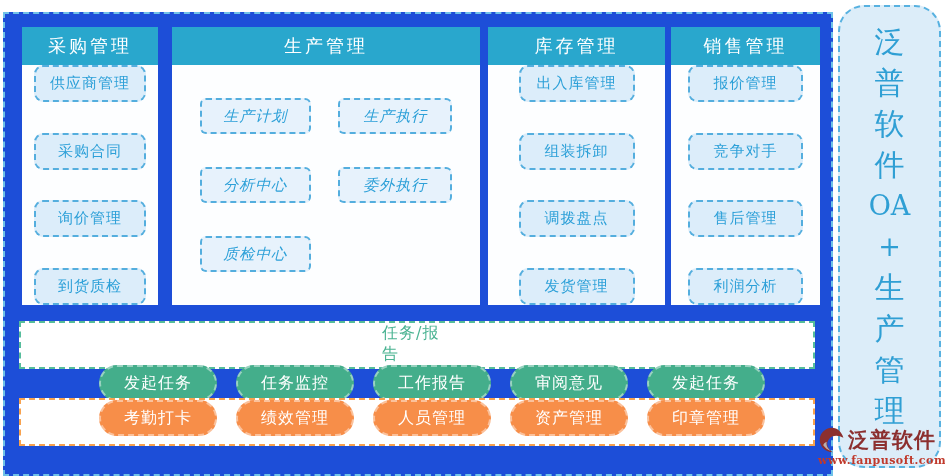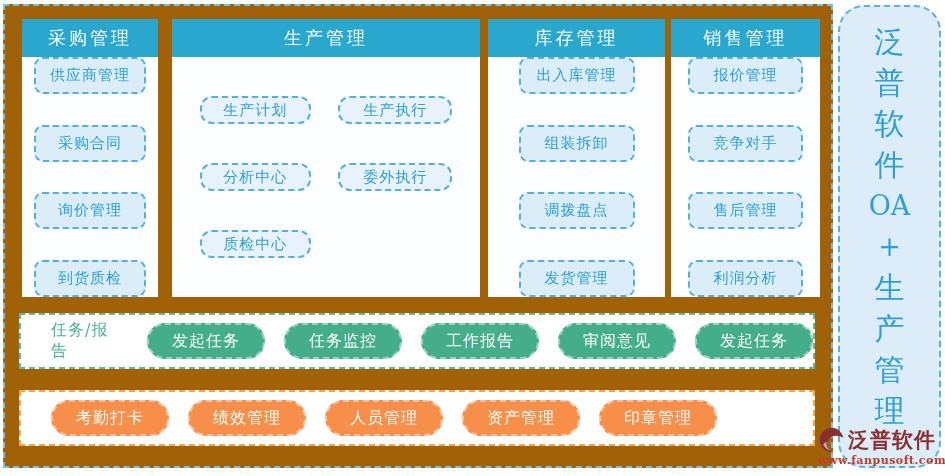--- a/index.html
+++ b/index.html
@@ -1,47 +1,47 @@
 <!DOCTYPE html>
 <html><head>
 <meta charset="utf-8">
 <style>
   * { margin:0; padding:0; box-sizing:border-box; }
   body { font-family:"DejaVu Serif","Liberation Serif",serif; background:#fff; }
   .page { position:relative; width:945px; height:476px; background:#ffffff; overflow:hidden; }
 
   
-  .main-box { position:absolute; left:3px; top:4px; width:830px; height:464px;
-    border:2px dashed #6fc2e8; background:#a16207; }
+  .main-box { position:absolute; left:3px; top:12px; width:830px; height:464px;
+    border:2px dashed #6fc2e8; background:#1d4ed8; }
 
   
   .columns { position:absolute; left:17px; top:13px; display:flex; }
   .column { background:#fdfeff; height:278px; display:flex; flex-direction:column; }
   .column:nth-child(1){ width:136px; margin-right:14px; }
   .column:nth-child(2){ width:308px; margin-right:8px; }
   .column:nth-child(3){ width:177px; margin-right:6px; }
   .column:nth-child(4){ width:149px; }
   .column-header { height:38px; background:#29a7cd; color:#ffffff; font-size:18px;
     letter-spacing:3px; display:flex; align-items:center; justify-content:center; }
   .column-body { flex:1; display:flex; flex-direction:column; justify-content:space-between;
     align-items:center; }
   .column-body.grid2 { display:grid; grid-template-columns:111px 114px;
     justify-content:space-evenly; align-content:space-evenly; }
   .item-btn { height:37px; border:2px dashed #54aede; background:#dcedfa; color:#2da0d8;
     font-size:15px; letter-spacing:1px; display:flex; align-items:center; justify-content:center;
     cursor:pointer; }
   .item-btn.rounded { border-radius:9px; }
-  .item-btn.square { border-radius:12px; background:#e7f2fc; height:28px; }
+  .item-btn.square { border-radius:6px; background:#e7f2fc; height:36px;font-style:italic; }
   .column:nth-child(1) .item-btn { width:112px; }
   .column:nth-child(3) .item-btn { width:116px; }
   .column:nth-child(4) .item-btn { width:115px; }
 
   
-  .band { position:absolute; left:14px; width:796px; height:56px; background:#ffffff;
-    display:flex; align-items:center; padding-left:30px; }
+  .band { position:absolute; left:14px; width:796px; height:48px; background:#ffffff;
+    display:flex; align-items:center; padding-left:30px;flex-direction:column; }
   .band.green-band { top:307px; border:2px dashed #56bd9c; }
   .band.orange-band { top:384px; border:2px dashed #f8a24e; }
   .band-label { font-size:16px; letter-spacing:1px; margin-right:30px; width:70px; }
   .band-label.green { color:#4ab392; }
   .band-label.orange { color:#f68b36; }
   .pills { display:flex; gap:19px; }
   .pill { width:118px; height:36px; border-radius:18px; color:#ffffff; font-size:16px;
     letter-spacing:1px; display:flex; align-items:center; justify-content:center; cursor:pointer;
     border:2px dashed rgba(255,255,255,0.45); }
   .pill.green { background:#44ae8b; }

